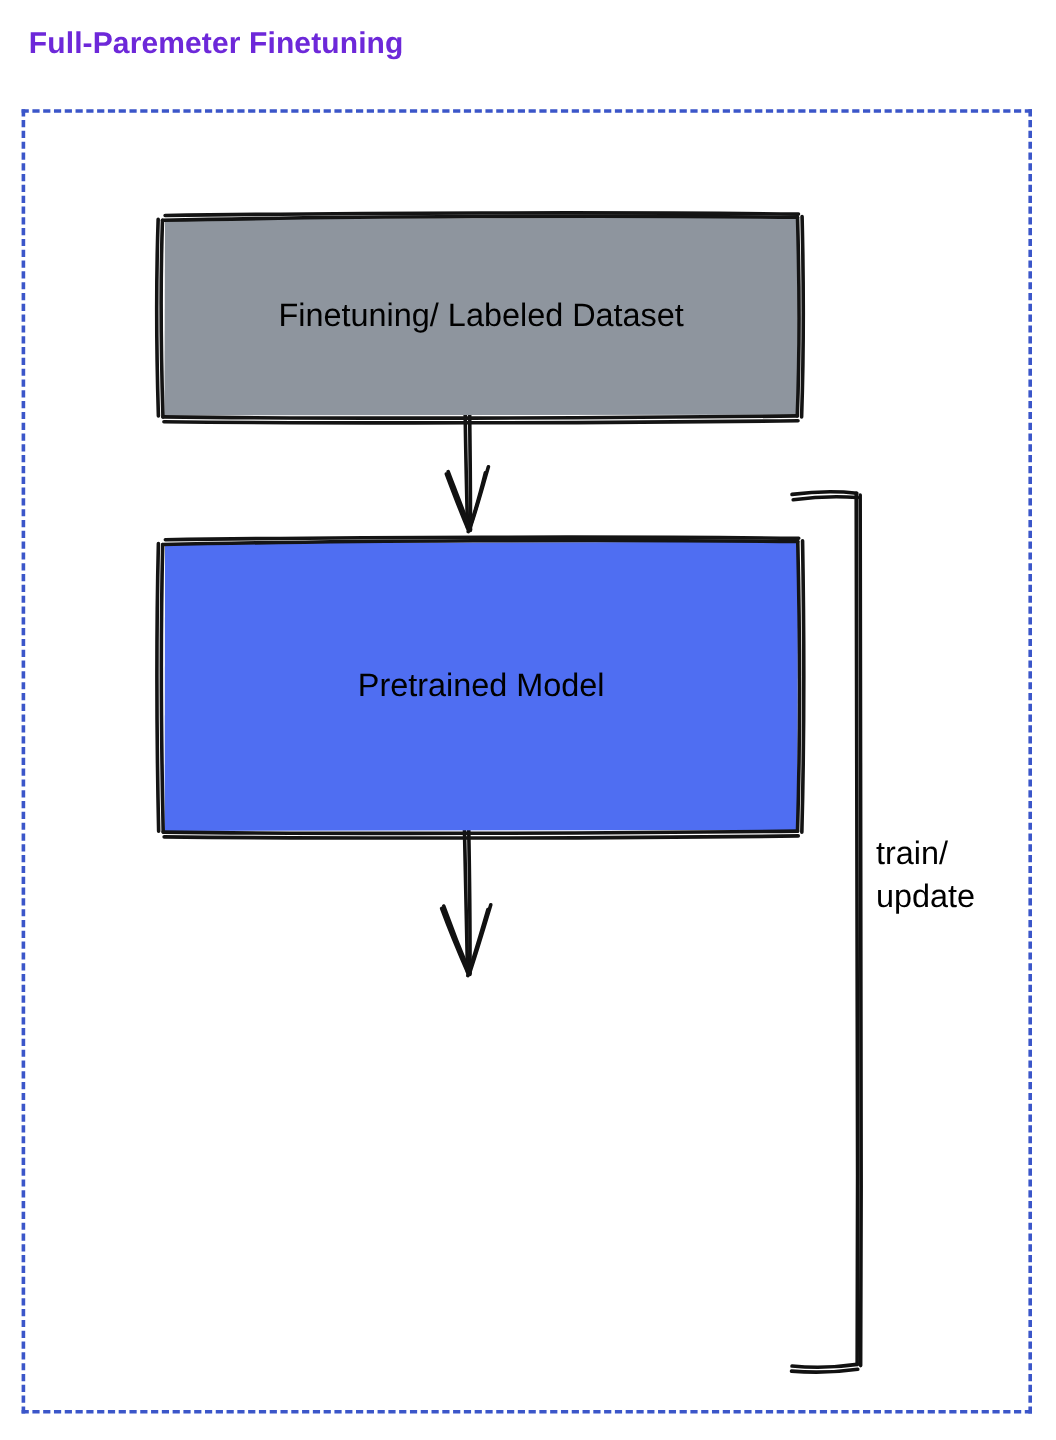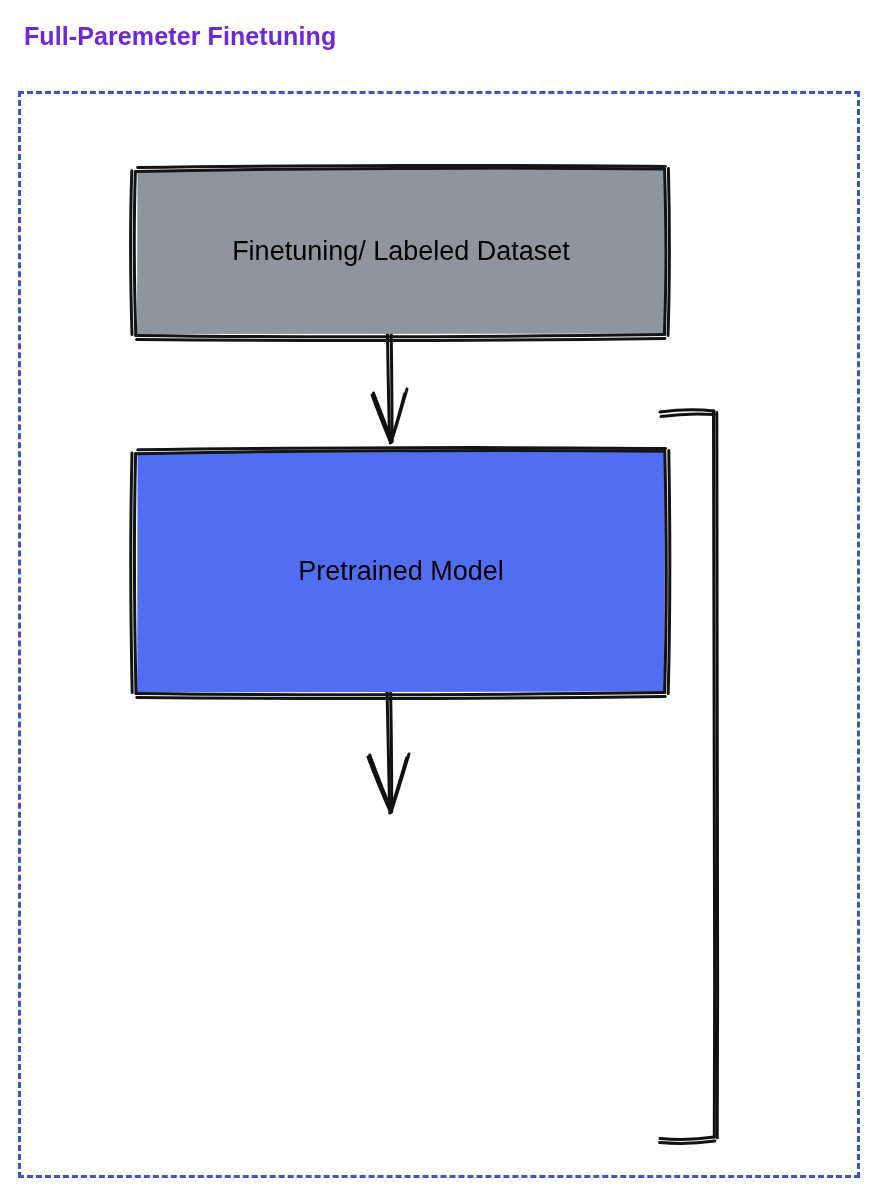--- a/index.html
+++ b/index.html
@@ -73,21 +73,21 @@
     font-weight: 400;
     line-height: 1.15;
     text-align: center;
     white-space: nowrap;
     z-index: 3;
   }
 
   
   #node-dataset {
     left: 137px;
-    top: 170px;
+    top: 182px;
     width: 528px;
     height: 164px;
   }
   
   #node-pretrained {
     left: 137px;
     top: 452px;
     width: 528px;
     height: 240px;
     border-radius: 32px;
@@ -179,20 +179,24 @@
       <path d="M11 16.5 C29 14, 49 13.4, 64.5 14.6"></path>
 
       <path d="M63.5 11 C64.6 200, 65.2 480, 64.3 737"></path>
       <path d="M66.8 12.5 C67.8 200, 68.2 480, 67.2 738"></path>
 
       <path d="M64.3 737 C48 739.4, 27 740, 10 738.4"></path>
       <path d="M64.8 741 C48 743.4, 27 744, 9.6 742.6"></path>
     </g>
   </svg>
 
+  <div id="loop-label">
+    <span>train/</span>
+    <span>update</span>
+  </div>
 
   <div id="node-dataset" class="node-box">
     <svg class="sketch-svg" width="548" height="184" viewBox="0 0 548 184">
       <path d="M10.5 10.5 L538 9.2 L537.2 173.5 L10 174.2 Z" fill="#8e959e"></path>
       <g fill="none" stroke="#141414" stroke-width="3" stroke-linecap="round" stroke-linejoin="round">
         <path d="M8.4 11.6 C150 8.4, 380 7.3, 537.6 9.1"></path>
         <path d="M10.6 7.6 C160 5.4, 390 4.6, 538.4 6.4"></path>
         <path d="M537.6 9.1 C539 58, 539.4 122, 537.4 174.6"></path>
         <path d="M541.4 8.4 C542.6 58, 542.8 122, 541 175.4"></path>
         <path d="M537.4 174.6 C380 176.6, 150 177.2, 8.8 175.4"></path>

